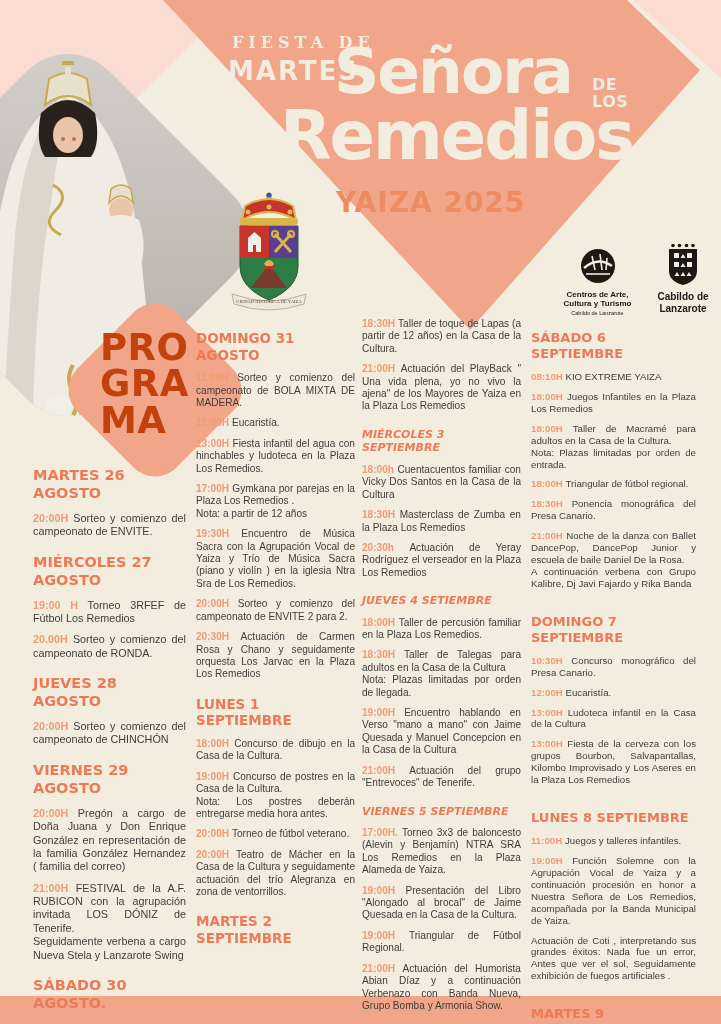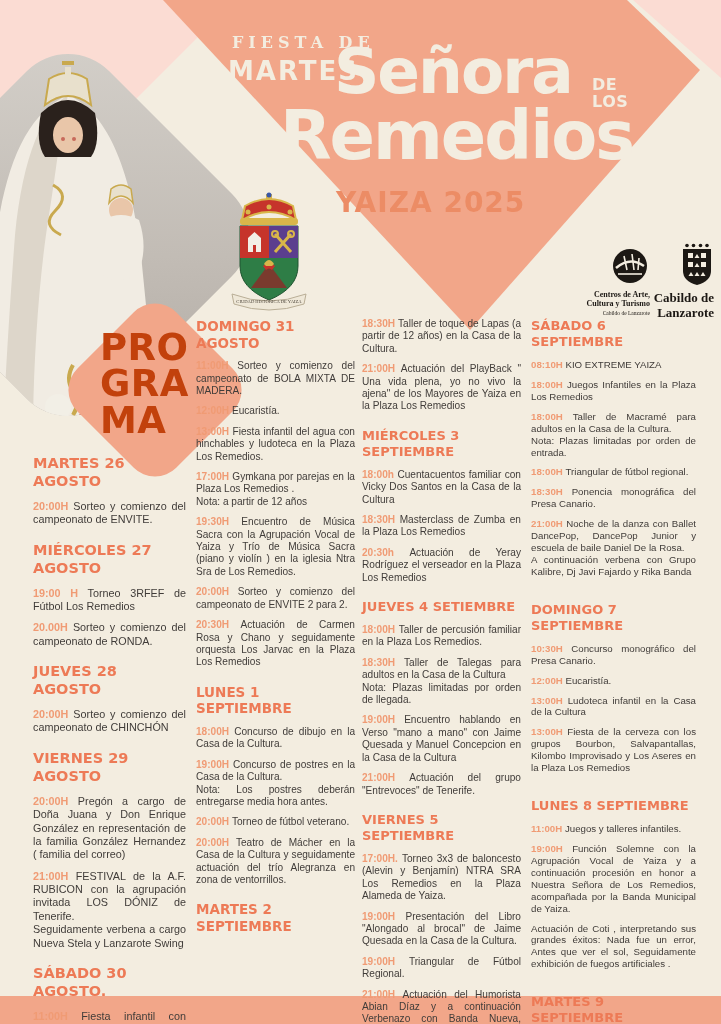--- a/index.html
+++ b/index.html
@@ -34,39 +34,39 @@
   .fiesta-de{left:232px;top:33px;font-family:"DejaVu Serif",serif;font-size:16px;
     letter-spacing:5px;font-weight:600;}
   .nuestra{left:228px;top:56px;font-size:26px;font-weight:bold;letter-spacing:2px;}
   .senora{left:334px;top:40px;font-size:63px;font-weight:bold;letter-spacing:-2px;line-height:1;}
   .de-los{left:592px;top:77px;font-size:16px;font-weight:bold;line-height:1.05;letter-spacing:.5px;}
   .remedios{left:280px;top:103px;font-size:67px;font-weight:bold;letter-spacing:-2px;line-height:1;text-align:right;}
   .yaiza{left:336px;top:186px;font-size:28px;font-weight:bold;color:#EC8C65;letter-spacing:1px;}
 
   
   .crest{position:absolute;left:224px;top:192px;z-index:5;}
-  .logo-block{position:absolute;z-index:5;color:#1C1814;text-align:right;font-family:Liberation Serif, serif;}
+  .logo-block{position:absolute;z-index:5;color:#1C1814;text-align:center;}
   .logo-centros{left:545px;top:246px;width:105px;}
   .logo-cabildo{left:652px;top:243px;width:62px;}
   .logo-centros .lg-line{font-size:8px;line-height:1.15;font-weight:bold;}
   .logo-centros .lg-sub{font-size:5.5px;margin-top:2px;}
-  .logo-cabildo .lg-line{font-size:13px;line-height:1.15;font-weight:bold;}
+  .logo-cabildo .lg-line{font-size:10px;line-height:1.15;font-weight:bold;}
 
   
   .pcol{position:absolute;z-index:6;color:#403C39;}
   .pcol .day{color:#ED7A56;font-weight:bold;margin:15px 0 9px;font-family:"DejaVu Sans",sans-serif;}
-  .pcol .day:first-child{margin-top:0;}
+  .pcol .day:first-child{margin-top:12px;}
   .pcol .event{margin:0 0 8px;text-align:justify;}
   .pcol .time{color:#F09B74;font-weight:bold;}
   .col1{left:33px;top:455px;width:153px;font-size:10.8px;line-height:1.24;}
   .col1 .day{font-size:14.5px;}
   .col2{left:196px;top:318px;width:159px;font-size:10.1px;line-height:1.23;}
   .col2 .day{font-size:13.5px;}
   .col3{left:362px;top:318px;width:159px;font-size:10.1px;line-height:1.23;}
-  .col3 .day{font-size:13px;}
+  .col3 .day{font-size:11px;font-style:italic;}
   .col4{left:531px;top:318px;width:165px;font-size:9.7px;line-height:1.23;}
   .col4 .day{font-size:13px;margin-top:24px;}
 </style>
 </head>
 <body>
 
 <div id="poster">
 
   <div class="pink-tl"></div>
   <div class="salmon-header"></div>

